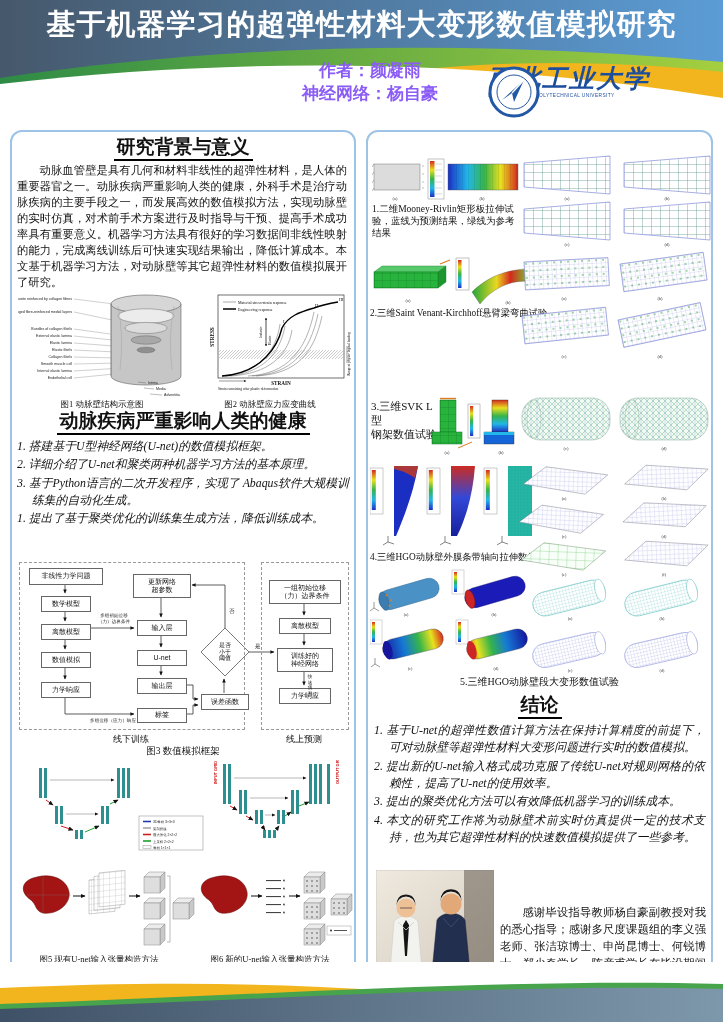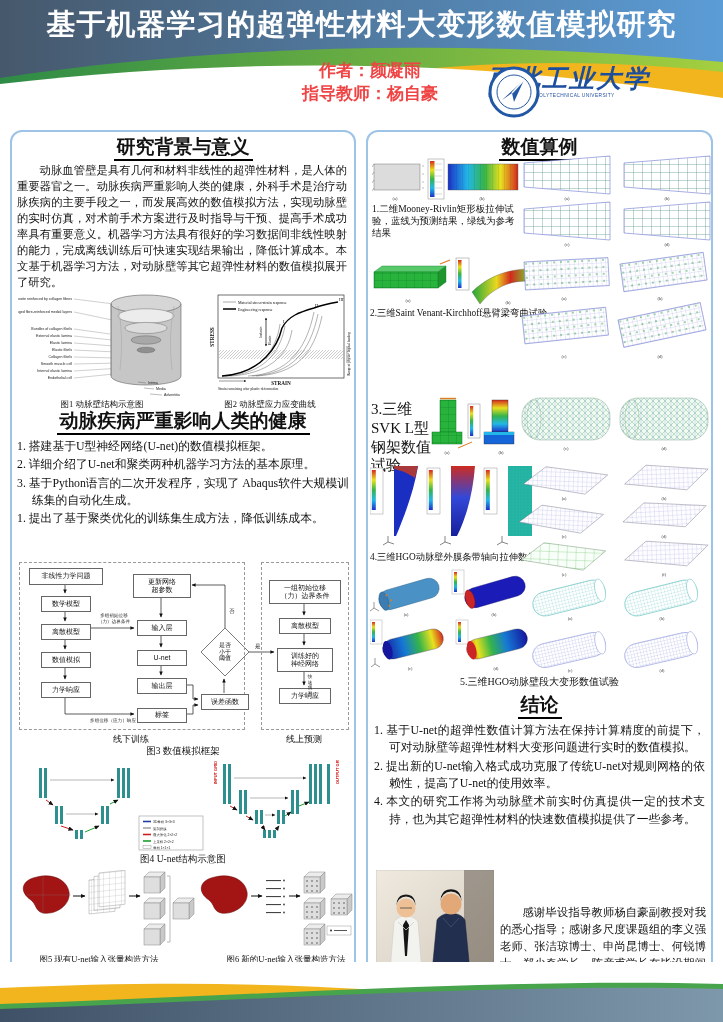--- a/index.html
+++ b/index.html
@@ -4,34 +4,34 @@
 <style>
   html,body{margin:0;padding:0;background:#fff;}
   .poster{position:relative;width:723px;height:1022px;background:#fff;overflow:hidden;
           font-family:"Liberation Serif","DejaVu Serif",serif;color:#111;}
   
   .header{position:absolute;left:0;top:0;width:723px;height:130px;padding-left:44px;}
   .header svg{position:absolute;left:0;top:0;}
   .main-title{position:absolute;left:0;top:7px;width:723px;text-align:center;color:#fff;
     font:bold 29px/1.2 "Liberation Sans","DejaVu Sans",sans-serif;letter-spacing:1px;}
   .authors{position:absolute;left:255px;top:60px;width:230px;text-align:center;
-    font:bold 17px/1.35 "Liberation Sans","DejaVu Sans",sans-serif;color:#ef4444;}
+    font:bold 17px/1.35 "Liberation Sans","DejaVu Sans",sans-serif;color:#8b5cf6;}
   .logo{position:absolute;left:488px;top:66px;display:flex;align-items:center;gap:5px;}
   .logo-text .cn{font:bold italic 25px/1 "Liberation Serif",serif;color:#1d4e9e;letter-spacing:2px;}
   .logo-text .en{font:4.8px/1.4 "Liberation Sans",sans-serif;color:#1d4e9e;letter-spacing:.4px;margin-top:2px;}
   
   .panel{position:absolute;border:2px solid #9dc3e6;border-radius:12px;background:#fff;overflow:hidden;}
   .panel-left{left:10px;top:130px;width:342px;height:858px;}
   .panel-right{left:366px;top:130px;width:343px;height:858px;}
   .sec-h{position:absolute;left:0;width:100%;text-align:center;
     font:bold 19px/1.15 "Liberation Sans","DejaVu Sans",sans-serif;}
   .sec-h span{display:inline-block;border-bottom:2.5px solid #000;padding:0 3px 1px;}
   .para{position:absolute;font:11.3px/1.42 "Liberation Serif",serif;text-align:justify;text-indent:2em;}
   .nlist{position:absolute;font:11.8px/1.47 "Liberation Serif",serif;}
-  .nlist div{padding-left:15px;text-indent:-15px;margin-bottom:1px;text-align:justify;}
+  .nlist div{padding-left:15px;text-indent:-15px;margin-bottom:1px;text-align:justify;font-style:italic;}
   .cap{position:absolute;font:8.5px/1.2 "Liberation Serif",serif;text-align:center;color:#111;}
   .exlabel{position:absolute;font:9.5px/1.25 "Liberation Serif",serif;white-space:pre-line;}
   
   .fc{position:absolute;left:1px;top:428px;width:300px;height:200px;}
   .fc svg{position:absolute;left:0;top:0;}
   .fc-dash{position:absolute;border:1px dashed #999;}
   .fc-box{position:absolute;border:1px solid #666;background:#fff;display:flex;align-items:center;
     justify-content:center;text-align:center;white-space:pre-line;
     font:7px/1.15 "Liberation Sans","DejaVu Sans",sans-serif;}
   .fc-free{position:absolute;display:flex;align-items:center;justify-content:center;text-align:center;
@@ -198,21 +198,21 @@
           </linearGradient>
       </defs>
       <rect x="0" y="0" width="723" height="130" fill="url(#gHdr)"></rect>
       <path d="M0,78 C240,42 480,40 723,62 L723,130 L0,130 Z" fill="url(#gGrn)"></path>
       <path d="M120,130 C350,58 560,54 723,72 L723,130 Z" fill="#f2b51d"></path>
       <path d="M0,84 C260,54 500,62 723,98 L723,130 L0,130 Z" fill="#ffffff"></path>
     </svg>
     <div class="main-title">基于机器学习的超弹性材料大变形数值模拟研究</div>
     <div class="authors">
       <div>作者：颜凝雨</div>
-      <div>指导教师：杨自豪</div>
+      <div>神经网络：杨自豪</div>
     </div>
     <div class="logo">
       <svg width="52" height="52">
         <circle cx="26" cy="26" r="24" fill="#fff" stroke="#2257a5" stroke-width="3"></circle>
         <circle cx="26" cy="26" r="17" fill="#fff" stroke="#2257a5" stroke-width="1"></circle>
         <path d="M14,34 L36,14 L26,36 L24,27 Z" fill="#2257a5"></path>
         <path d="M24,27 L36,14" stroke="#fff" stroke-width="1.4"></path>
       </svg>
       <div class="logo-text">
         <div class="cn">西北工业大学</div>
@@ -446,21 +446,20 @@
           <line x1="249" y1="66" x2="252" y2="70"></line>
         </g>
       <g stroke="#1f9e2f" stroke-width="1" marker-end="url(#arwS)">
           <line x1="263" y1="70" x2="266" y2="66"></line>
           <line x1="272" y1="56" x2="278" y2="52"></line>
           <line x1="286" y1="46" x2="296" y2="42"></line>
         </g>
       <text x="204" y="24" font-family="Liberation Sans,sans-serif" font-size="4" font-weight="bold" fill="#cc0000" transform="rotate(-90 204 24)">INPUT GRID</text>
       <text x="326" y="24" font-family="Liberation Sans,sans-serif" font-size="4" font-weight="bold" fill="#cc0000" transform="rotate(-90 326 24)">OUTPUT GRID</text>
     </svg>
-    <div class="cap" style="left:0;top:722px;width:342px;font-size:9.5px">图4 U-net结构示意图</div>
 
     <svg class="figsvg" style="left:1px;top:738px" width="340" height="84">
       <g>
         <path d="M18,30 C6,22 8,10 24,7 C40,3 54,10 56,22 C58,34 44,45 30,43 C22,41 24,35 18,30 Z" fill="#a31515" stroke="#6e0d0d" stroke-width="0.6"></path>
         <path d="M30,6 V44 M14,25 H58" stroke="#7a7a7a" stroke-width="0.3"></path>
         <line x1="60" y1="26" x2="72" y2="26" stroke="#111" stroke-width="1" marker-end="url(#arwS)"></line>
         <g transform="skewY(-6)">
           <rect x="76" y="18" width="26" height="34" fill="#fff" stroke="#888" stroke-width="0.4"></rect>
             <rect x="76" y="18" width="26" height="34" fill="url(#pGray)"></rect>
           <rect x="81" y="15" width="26" height="34" fill="#fff" stroke="#888" stroke-width="0.4"></rect>
@@ -494,25 +493,24 @@
         <use href="#cubeDots" x="109" y="2"></use>
           <use href="#cubeDots" x="109" y="28"></use>
           <use href="#cubeDots" x="109" y="54"></use>
         <use href="#cubeDots" x="136" y="24"></use>
         <rect x="132" y="56" width="24" height="9" fill="#fff" stroke="#999" stroke-width="0.5"></rect>
           <circle cx="136" cy="60.5" r="1" fill="#333"></circle>
           <rect x="139" y="60" width="13" height="1" fill="#555"></rect>
       </g>
     </svg>
     <div class="cap" style="left:4px;top:822px;width:166px">图5 现有U-net输入张量构造方法</div>
-    <div class="cap" style="left:192px;top:822px;width:164px">图6 新的U-net输入张量构造方法</div>
+    <div class="cap" style="left:176px;top:822px;width:164px">图6 新的U-net输入张量构造方法</div>
   </div>
 
   <div class="panel panel-right">
-    <div class="sec-h" style="top:4px"><span>数值算例</span></div>
 
     <svg class="figsvg" style="left:4px;top:26px" width="150" height="46">
       <rect x="2" y="6" width="46" height="26" fill="#dcdcdc" stroke="#777" stroke-width="0.5"></rect>
       <g stroke="#555" stroke-width="0.4">
           <line x1="2" y1="6" x2="0" y2="9"></line>
           <line x1="2" y1="14" x2="0" y2="17"></line>
           <line x1="2" y1="22" x2="0" y2="25"></line>
           <line x1="2" y1="30" x2="0" y2="33"></line>
           <line x1="50" y1="8" x2="52" y2="8"></line>
           <line x1="50" y1="16" x2="52" y2="16"></line>
@@ -571,21 +569,21 @@
       <use href="#beamMesh" transform="translate(4,66) rotate(-6)"></use>
       <use href="#beamMesh" transform="translate(100,70) rotate(-12)"></use>
       <g font-size="4.5" fill="#333" text-anchor="middle">
         <text x="46" y="50">(a)</text>
         <text x="142" y="50">(b)</text>
         <text x="46" y="108">(c)</text>
         <text x="142" y="108">(d)</text>
       </g>
     </svg>
 
-    <div class="exlabel" style="left:3px;top:268px;width:70px;font-size:15px">3.三维SVK L型
+    <div class="exlabel" style="left:3px;top:268px;width:70px;font-size:11px">3.三维SVK L型
 钢架数值试验</div>
     <svg class="figsvg" style="left:62px;top:264px" width="95" height="62">
       <g transform="translate(2,4)">
         <rect x="8" y="0" width="16" height="32" fill="#28b43c" stroke="#0f7d24" stroke-width="0.5"></rect>
           <rect x="8" y="0" width="16" height="32" fill="url(#pgDG)"></rect>
         <rect x="0" y="32" width="30" height="12" fill="#28b43c" stroke="#0f7d24" stroke-width="0.5"></rect>
           <rect x="0" y="32" width="30" height="12" fill="url(#pgDG)"></rect>
         <line x1="8" y1="-1.5" x2="24" y2="-1.5" stroke="#e07b1f" stroke-width="1.4"></line>
         <line x1="26" y1="48" x2="40" y2="42" stroke="#e07b1f" stroke-width="1"></line>
       </g>
@@ -712,20 +710,21 @@
         <text x="42" y="104">(c)</text>
         <text x="134" y="104">(d)</text>
       </g>
     </svg>
     <div class="cap" style="left:0;top:544px;width:343px;font-size:10px">5.三维HGO动脉壁段大变形数值试验</div>
 
     <div class="sec-h" style="top:562px"><span>结论</span></div>
     <div class="nlist" style="left:6px;top:590px;width:331px">
       <div>1. 基于U-net的超弹性数值计算方法在保持计算精度的前提下，可对动脉壁等超弹性材料大变形问题进行实时的数值模拟。</div>
       <div>2. 提出新的U-net输入格式成功克服了传统U-net对规则网格的依赖性，提高了U-net的使用效率。</div>
+      <div>3. 提出的聚类优化方法可以有效降低机器学习的训练成本。</div>
       <div>4. 本文的研究工作将为动脉壁术前实时仿真提供一定的技术支持，也为其它超弹性材料的快速数值模拟提供了一些参考。</div>
     </div>
 
     <svg class="figsvg" style="left:8px;top:738px" width="118" height="102">
       <defs>
           <linearGradient id="gPhoto" x1="0" y1="0" x2="1" y2="1">
             <stop offset="0" stop-color="#efe9df"></stop>
             <stop offset="1" stop-color="#d5ccbe"></stop>
           </linearGradient>
         </defs>

